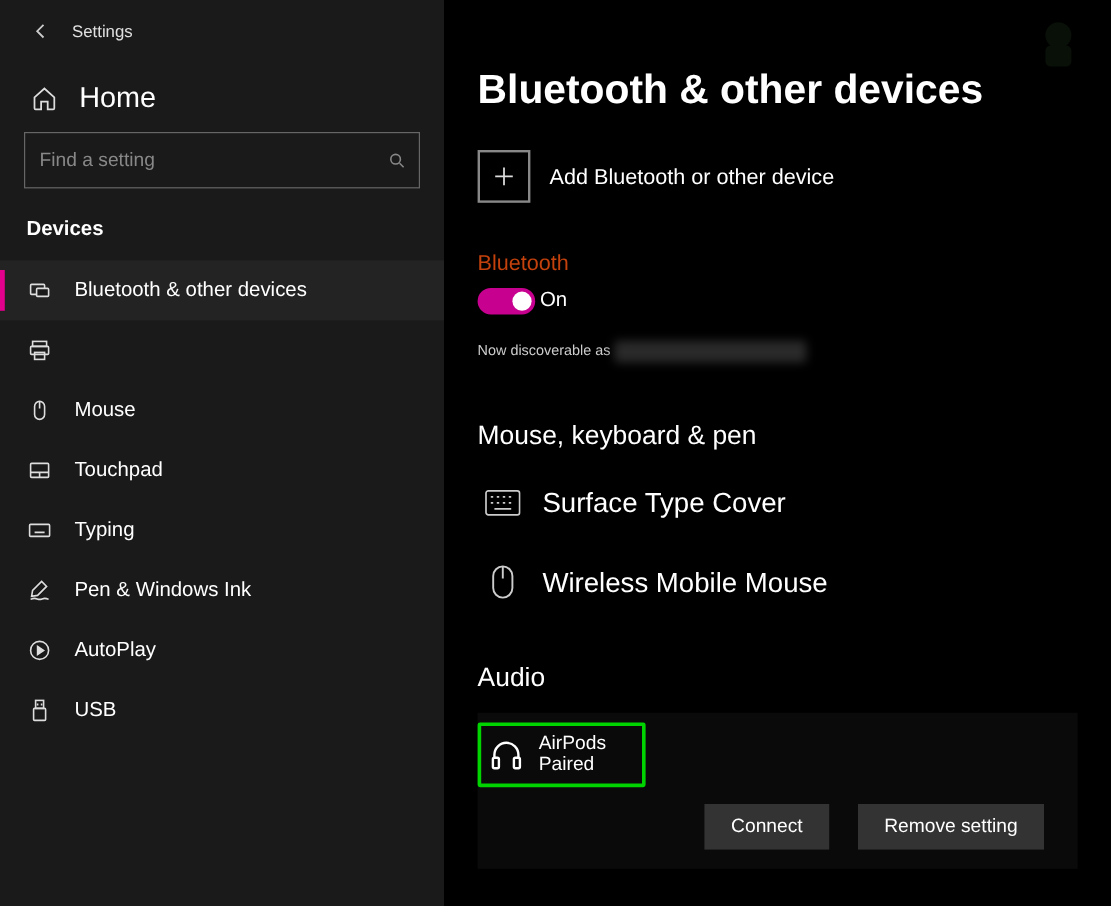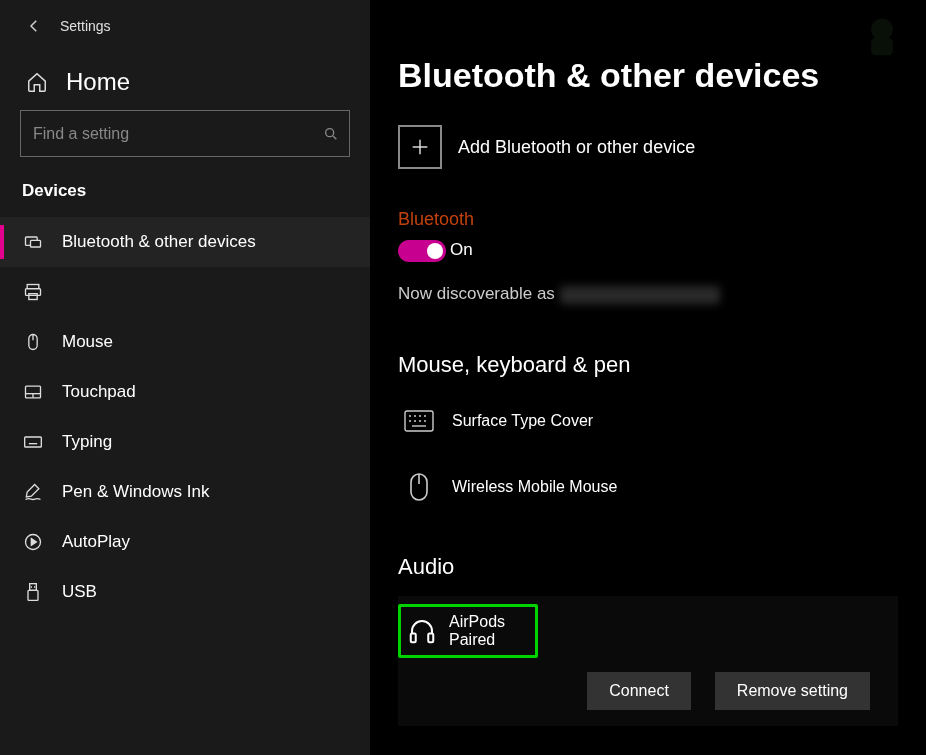--- a/index.html
+++ b/index.html
@@ -38,28 +38,28 @@
 .add-device { display: flex; align-items: center; gap: 16px; margin-bottom: 40px; cursor: pointer; }
 .plus-box { width: 44px; height: 44px; border: 2px solid #888; display: flex; align-items: center; justify-content: center; font-size: 24px; color: #ddd; }
 .add-device .label { font-size: 18px; color: #fff; }
 
 .sub-heading { font-size: 18px; color: #c2410c; margin-bottom: 10px; }
 .toggle-row { display: flex; align-items: flex-start; gap: 4px; margin-bottom: 22px; }
 .toggle { width: 48px; height: 22px; border-radius: 11px; background: #c7008f; position: relative; cursor: pointer; }
 .toggle .knob { position: absolute; right: 3px; top: 3px; width: 16px; height: 16px; border-radius: 50%; background: #fff; }
 .toggle-label { font-size: 17px; color: #fff; }
 
-.discoverable { font-size: 17px; color: #ccc; margin-bottom: 48px; }
+.discoverable { font-size: 12px; color: #ccc; margin-bottom: 48px; }
 .blurred { display: inline-block; width: 160px; height: 18px; background: #2a2a2a; filter: blur(4px); vertical-align: middle; border-radius:3px;}
 
 .section-title { font-size: 22px; font-weight: 400; color: #fff; margin-bottom: 16px; }
 
 .device-row { display: flex; align-items: center; gap: 16px; padding: 10px 0 22px 4px; }
 .device-row .dicon { width: 34px; height: 34px; color: #ccc; display:flex;align-items:center;justify-content:center;}
-.device-row .dname { font-size: 16px; color: #fff; }
+.device-row .dname { font-size: 23px; color: #fff; }
 
 .audio-item { border: 3px solid #00d400; padding: 6px 30px 6px 6px; display: inline-flex; align-items: center; gap: 12px; border-radius:2px;}
 .audio-section { margin-top: 28px; }
 .audio-card { background: #0a0a0a; padding: 8px 14px 16px 0; }
 
 .action-row { display: flex; gap: 12px; justify-content: flex-end; padding: 14px 14px 0 0; }
 .btn { background: #333; color: #fff; border: none; padding: 10px 22px; font-size: 16px; cursor: pointer; margin-left: 12px; }
 
 .watermark { position:absolute; top:12px; right:18px; opacity:0.15; }
 .watermark svg { width:52px; height:52px; }

